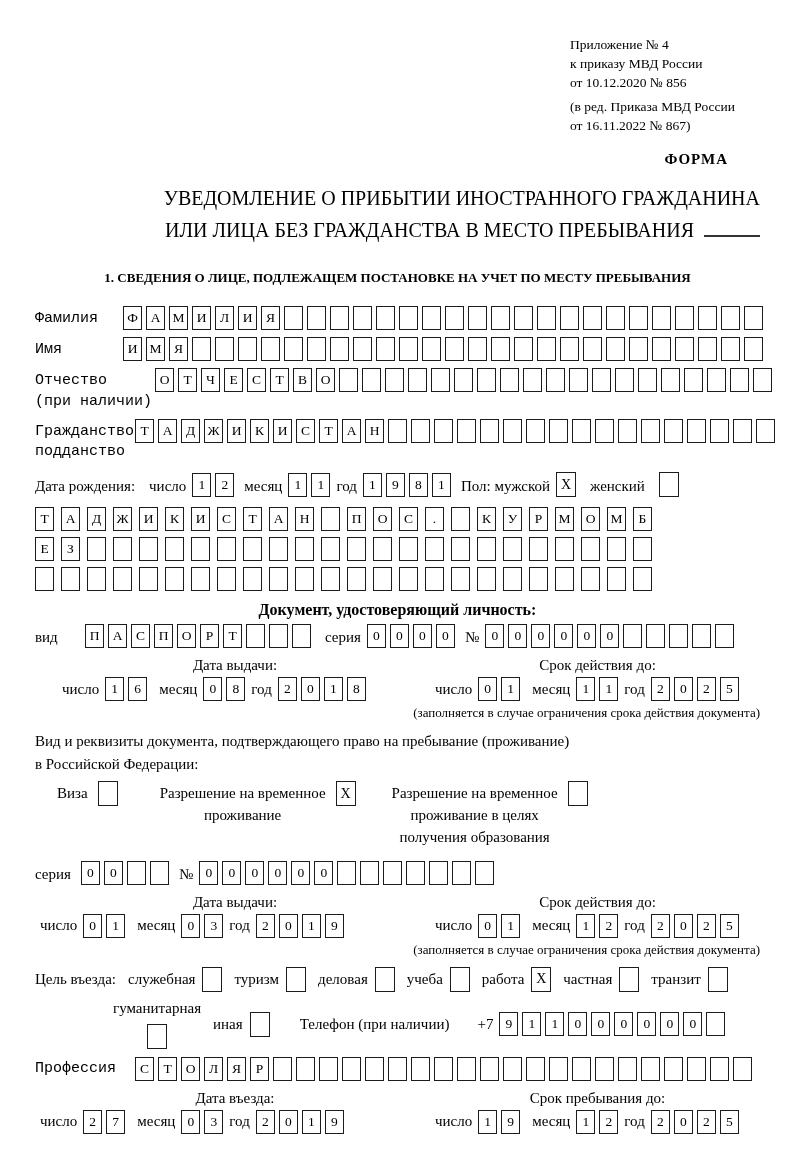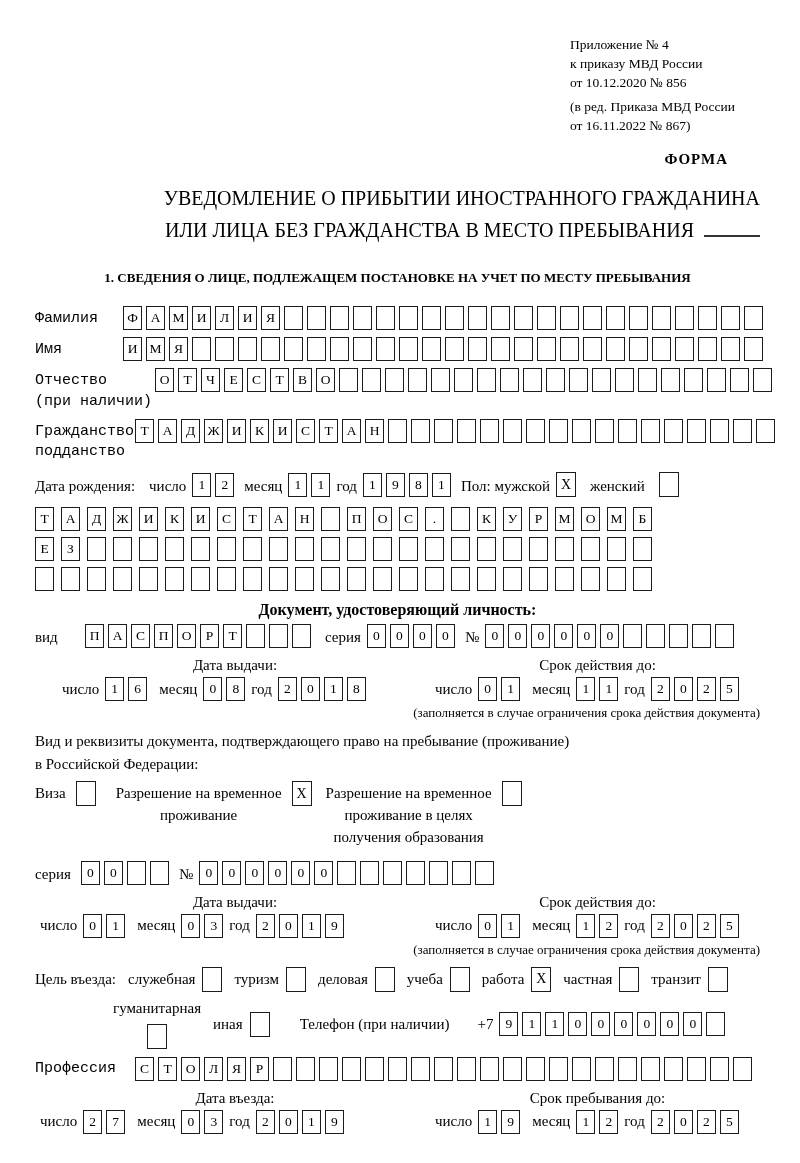--- a/index.html
+++ b/index.html
@@ -55,21 +55,21 @@
   .dgrp .dlbl { flex:none; }
   .dvals .left { width:400px; display:flex; }
   .dvals .indentA { padding-left:27px; }
   .dvals .indent0 { padding-left:5px; }
   .note { text-align:right; font-size:13px; margin-top:4px; }
 
   .para { margin-top:9px; line-height:1.5; }
 
   .perm-row { display:flex; align-items:flex-start; margin-top:6px; }
   .perm { display:flex; align-items:flex-start; gap:10px; }
-  .perm .plbl { line-height:1.45; padding-top:2px; }
+  .perm .plbl { line-height:1.45; padding-top:2px;margin-left:22px; }
   .perm .center { text-align:center; }
 
   .opt { display:flex; align-items:center; gap:7px; margin-left:12px; }
   .opt:first-of-type { margin-left:8px; }
 </style>
 </head>
 <body>
 
 <div class="page">
 

